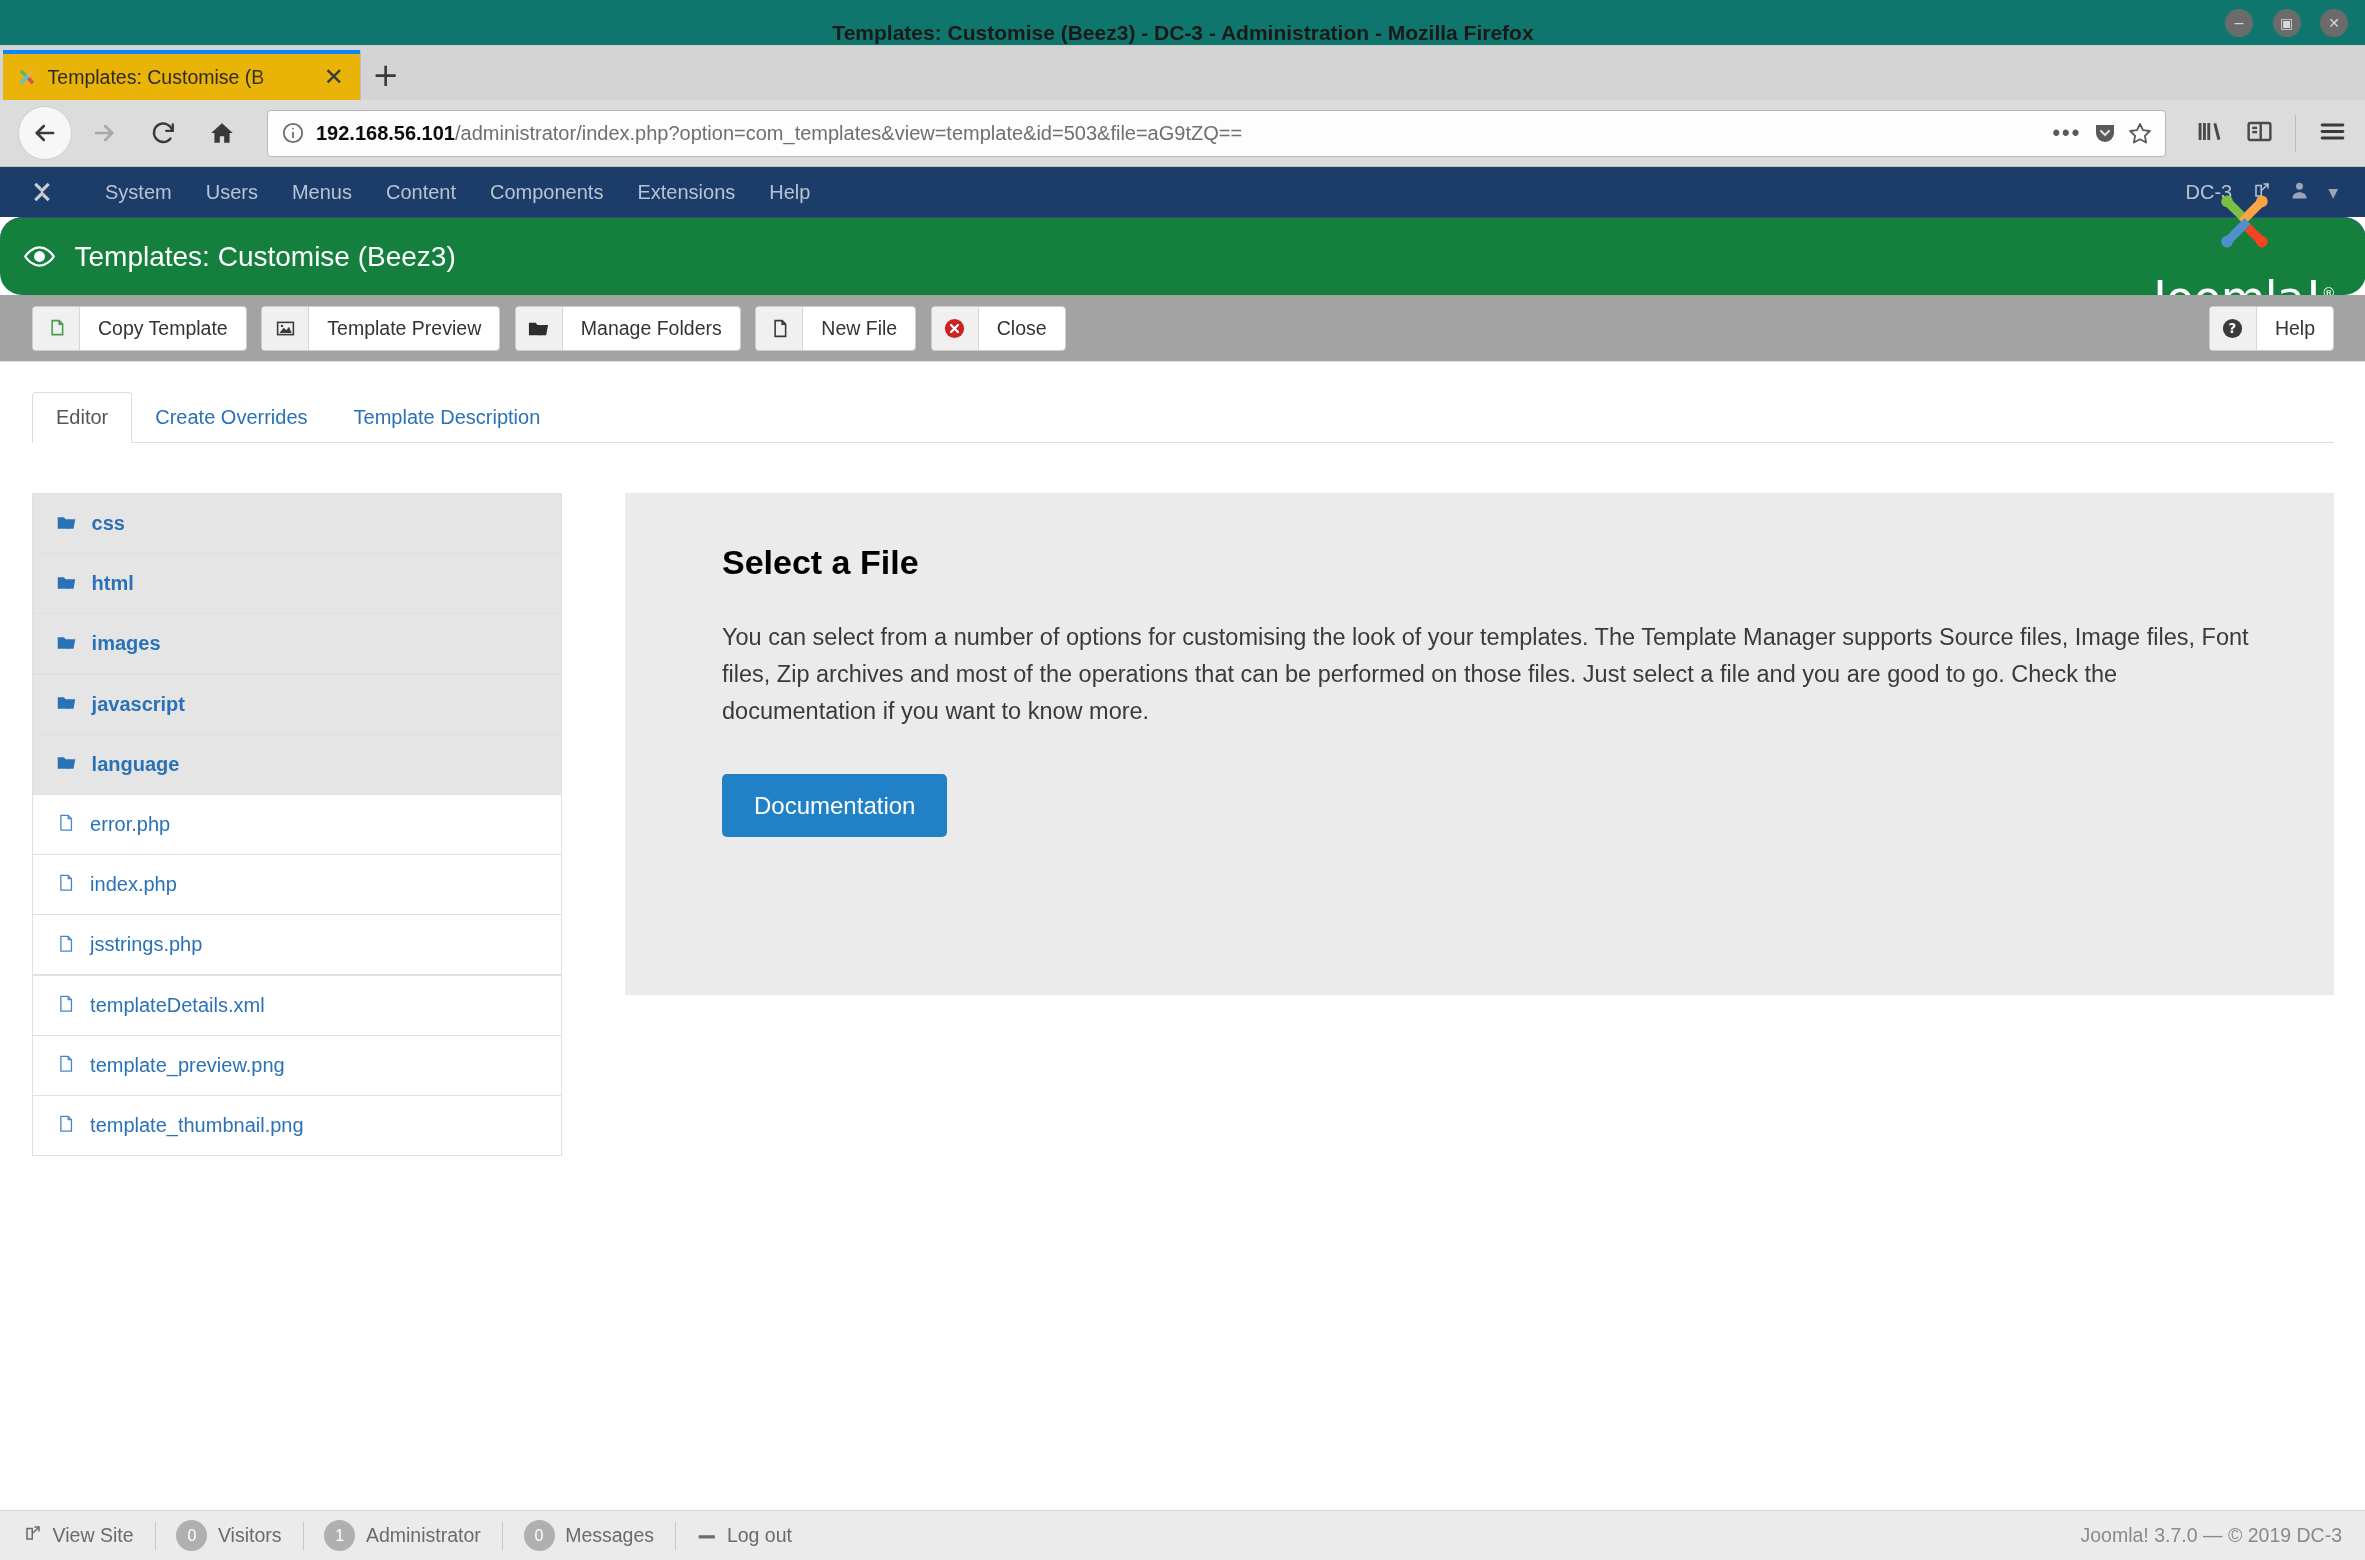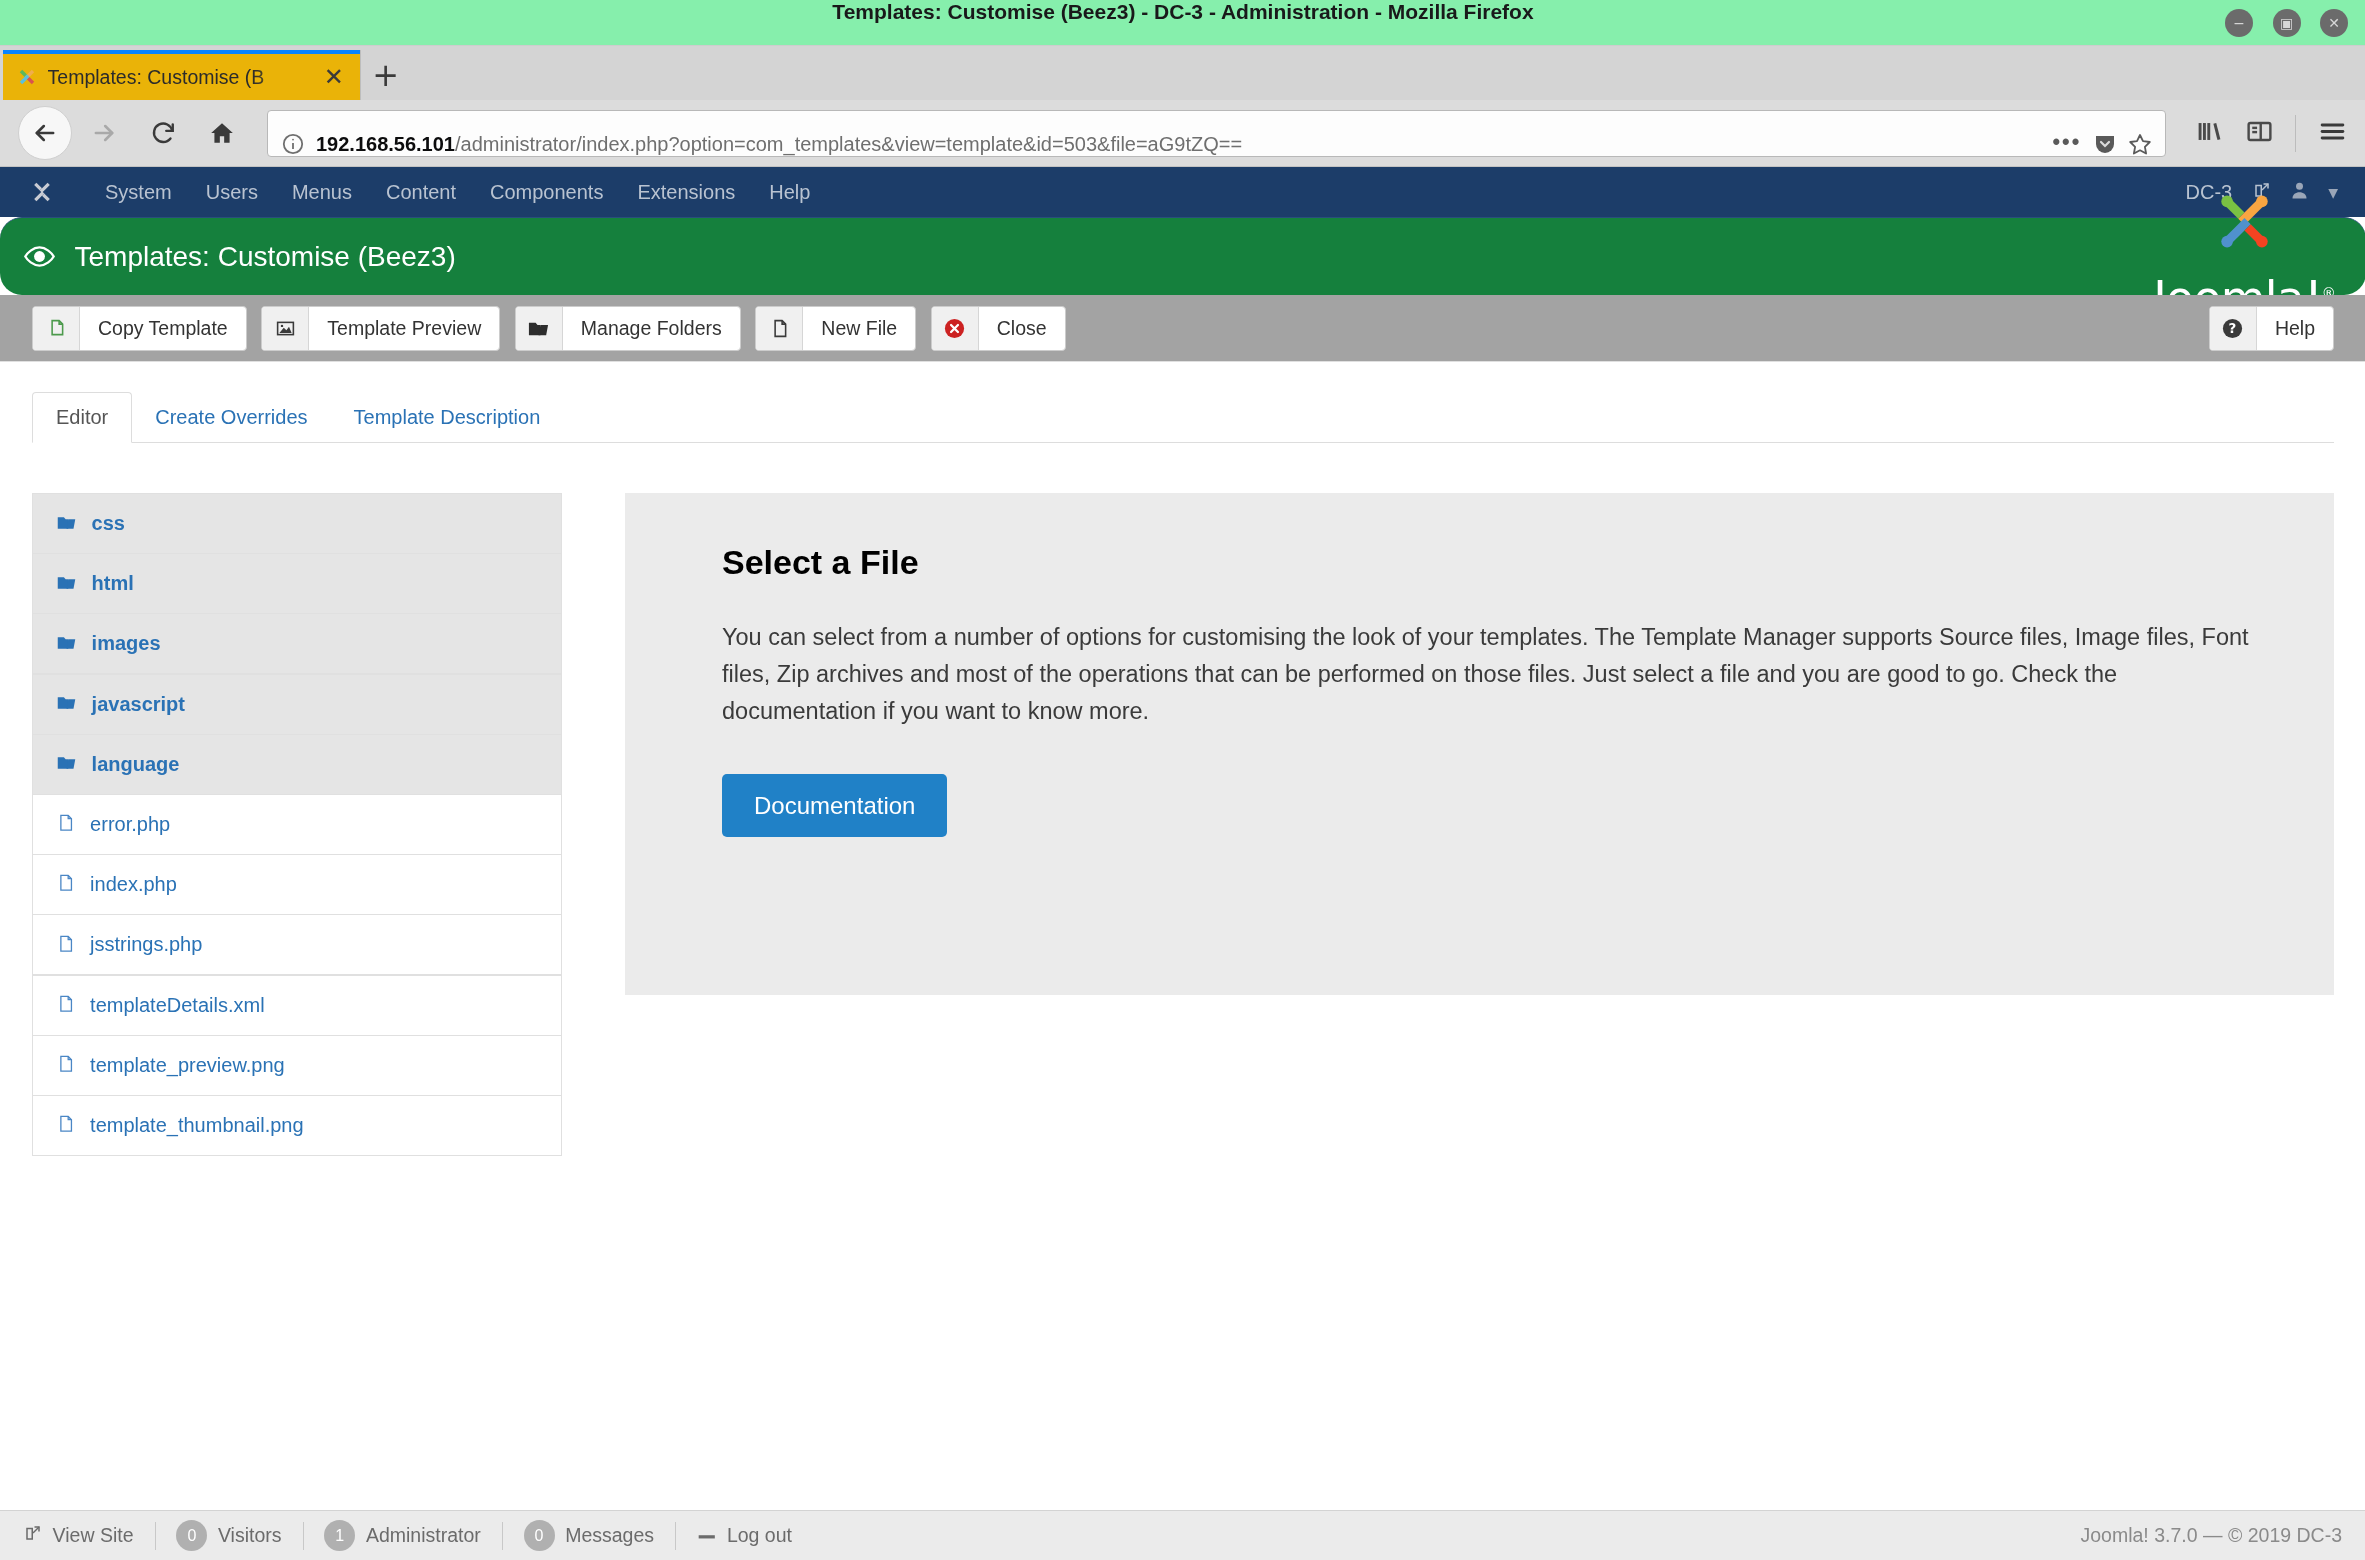--- a/index.html
+++ b/index.html
@@ -4,22 +4,22 @@
 <style>
   * { box-sizing: border-box; margin: 0; padding: 0; }
   html, body {
     width: 2366px; height: 1560px;
     font-family: "Liberation Sans", sans-serif;
     background: #ffffff; overflow: hidden;
   }
 
   
   #window-titlebar {
-    height: 46px; background: #86efac;
-    display: flex; align-items: flex-start; justify-content: center;
+    height: 46px; background: #0f766e;
+    display: flex; align-items: flex-end; justify-content: center;
     position: relative; border-bottom: 0.8px solid #cdcdcd;
   }
   #window-title { font-size: 21px; color: #19191a; font-weight: bold; }
   #window-controls {
     position: absolute; right: 18px; top: 0; height: 46px;
     display: flex; align-items: center; gap: 19.5px;
   }
   .wc-btn {
     width: 28px; height: 28px; border-radius: 50%;
     background: #6b6b6b; display: flex; align-items: center;
@@ -60,21 +60,21 @@
     padding: 0 18px; gap: 4.9px; border-bottom: 0.8px solid #c3c3c3;
   }
   .nav-icon-btn {
     width: 54px; height: 54px; display: flex; align-items: center;
     justify-content: center; border-radius: 50%;
   }
   #back-button { background: #f7f7f7; border: 1.6px solid #cfcfcf; }
   #urlbar {
     flex: 1; height: 47px; margin: 0 13px; background: #fdfdfd;
     border: 0.8px solid #b8b8b8; border-radius: 4px;
-    display: flex; align-items: flex-end; padding: 0 13px; gap: 11.4px;
+    display: flex; align-items: center; padding: 0 13px; gap: 11.4px;
   }
   #url-text { flex: 1; font-size: 20px; white-space: nowrap; overflow: hidden; }
   #url-text b { color: #0c0c0d; font-weight: bold; }
   #url-text span { color: #6f6f6f; }
   .urlbar-icon { display: flex; align-items: center; justify-content: center; }
   #chrome-right { display: flex; align-items: center; gap: 21px; padding-left: 11.4px; }
   .chrome-sep { width: 0.8px; height: 37px; background: #bcbcbc; }
 
   
   #admin-menu {

